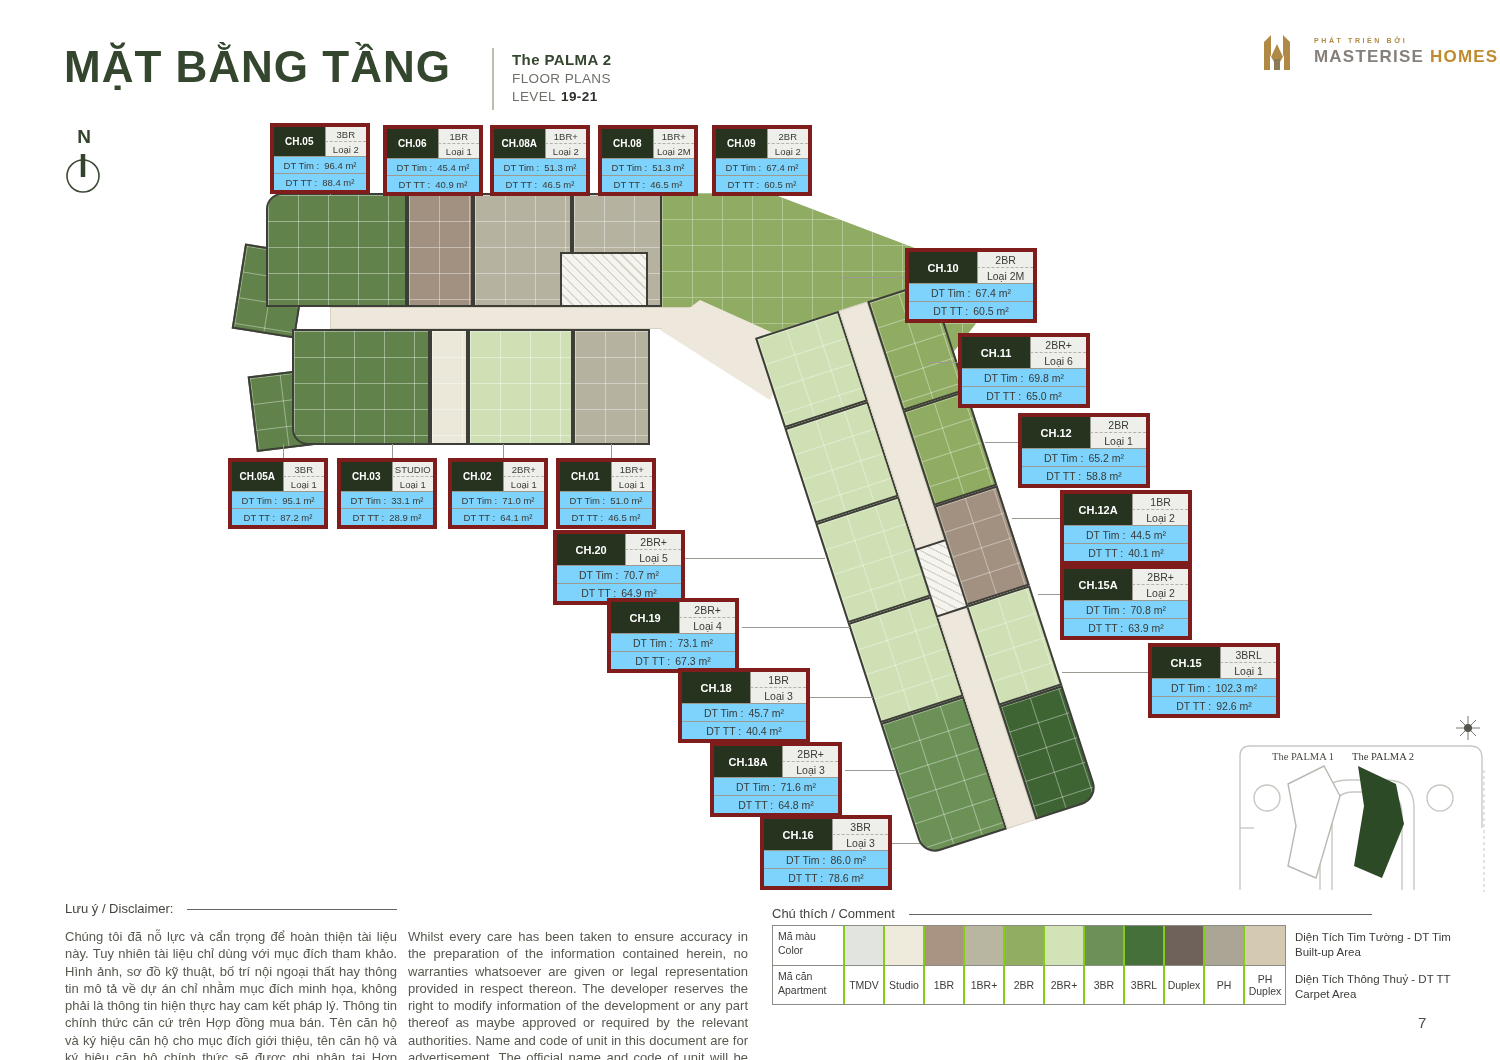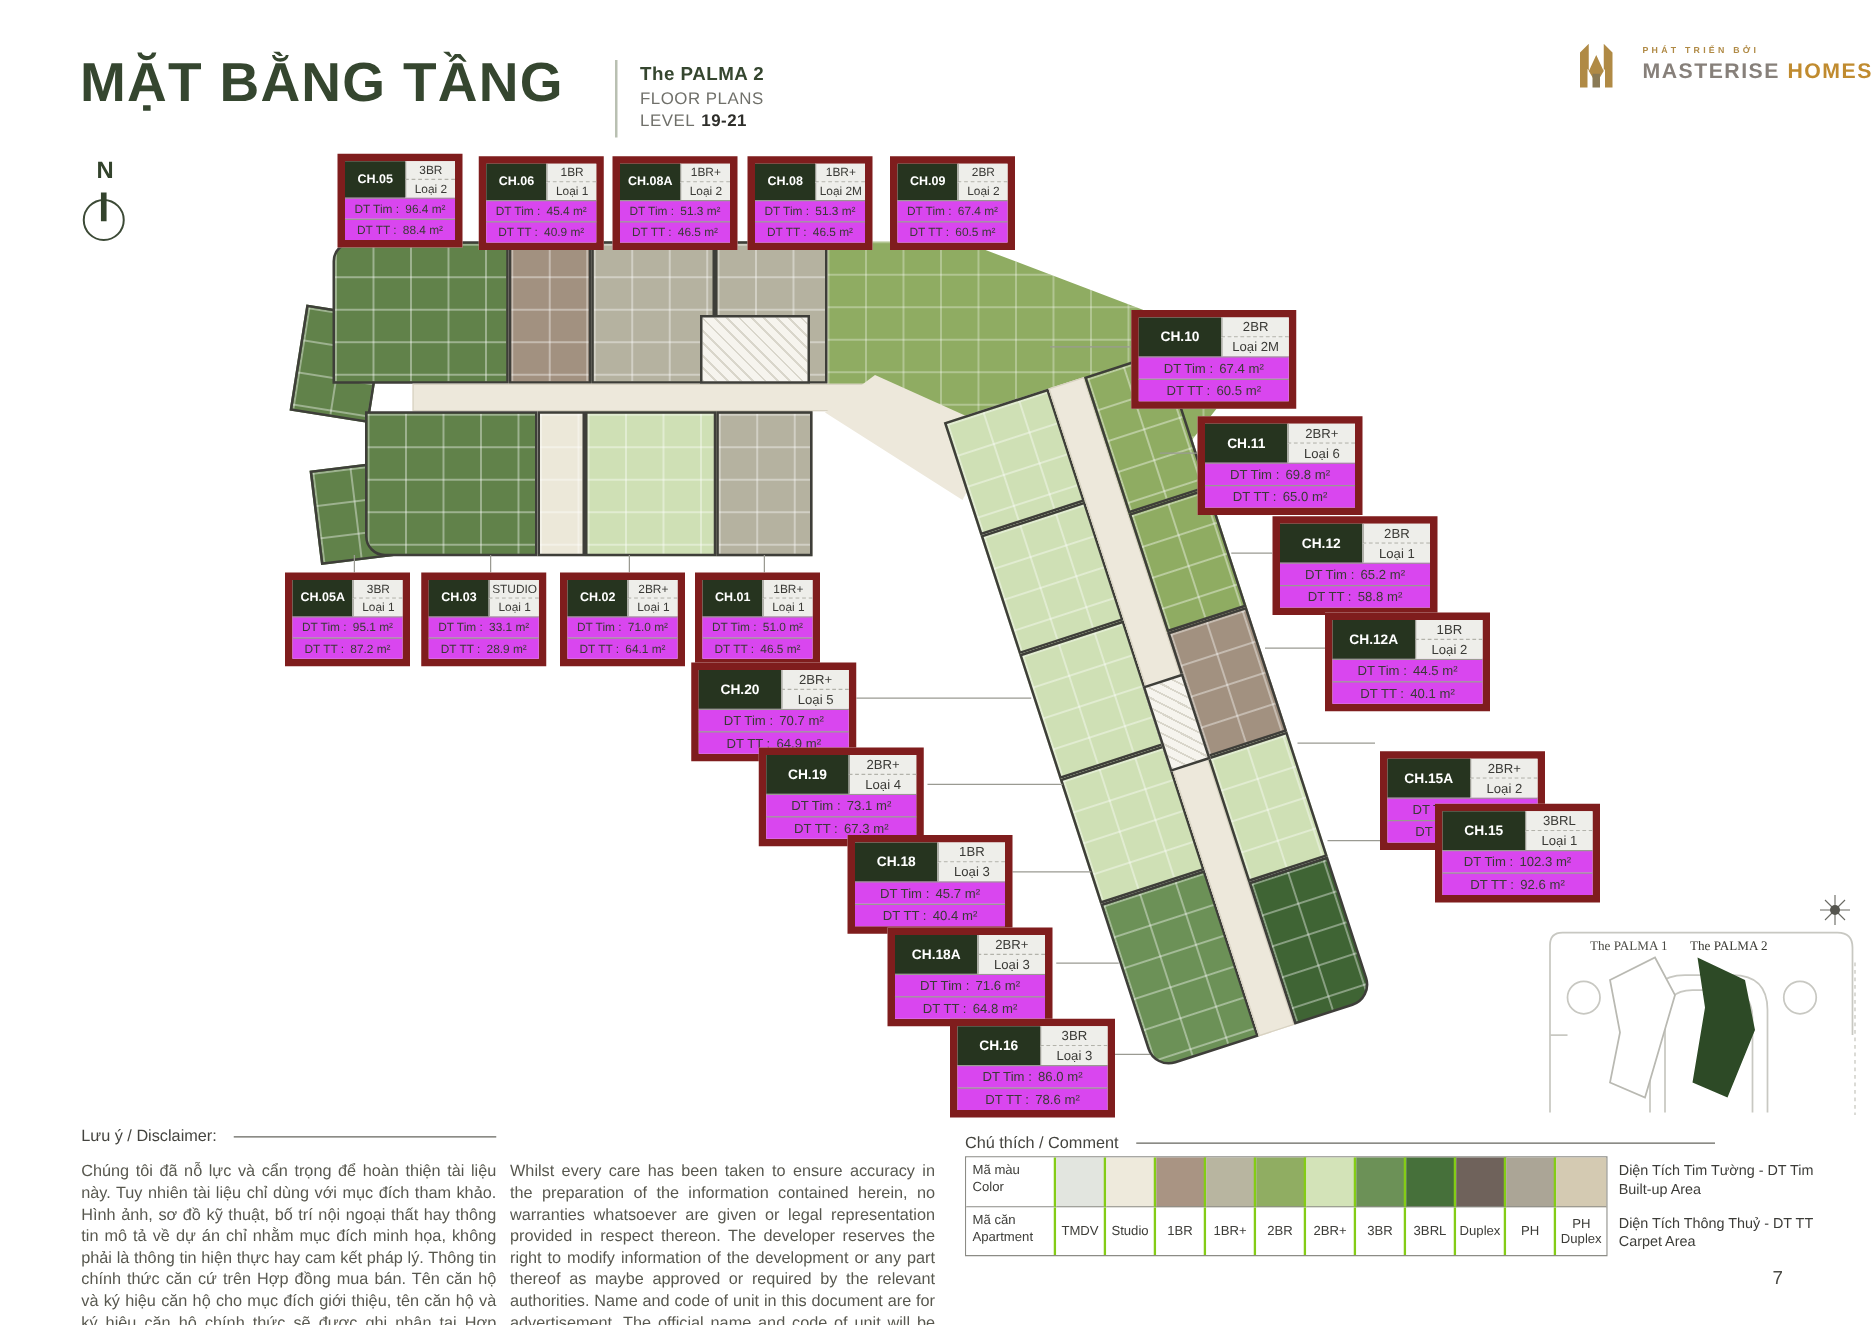--- a/index.html
+++ b/index.html
@@ -47,38 +47,38 @@
         background-size:30px 26px;
         clip-path:polygon(0 0,108px 0,258px 57px,323px 119px,238px 227px,128px 167px,0 114px);z-index:1;}
   .wing{position:absolute;left:755px;top:338px;width:185px;height:545px;
         transform:rotate(-18deg);transform-origin:0 0;z-index:2;}
   .wing .blk,.wing .cor,.wing .core{position:absolute;}
 
   
   .leader{position:absolute;background:#9a9a92;z-index:3;}
 
   
-  .ulabel{position:absolute;width:100px;background:#fff;border:6px solid #7f1d1d;
+  .ulabel{position:absolute;width:100px;background:#fff;border:4px solid #7f1d1d;
           box-sizing:border-box;font-size:9.5px;color:#3a3a36;z-index:6;}
   .ulabel.lg{width:132px;font-size:10.5px;}
   .utop{display:flex;}
   .ucode{width:55%;background:#26341f;color:#fff;font-weight:bold;display:flex;
          align-items:center;justify-content:center;font-size:10px;}
   .ulabel.lg .ucode{font-size:11px;}
   .utr{width:45%;}
   .utype,.uloai{background:#eeeeea;text-align:center;padding:2px 0 1px;border-left:1px solid #9a9a92;}
   .utype{border-bottom:1px dashed #b3b3ab;}
   .urow{border-top:1px solid #9a9a92;display:flex;justify-content:center;gap:5px;
-        padding:2.5px 0;background:#d946ef;white-space:nowrap;}
+        padding:2.5px 0;background:#7dd3fc;white-space:nowrap;}
 
   
   #u0{left:270px;top:123px;} #u1{left:383px;top:125px;} #u2{left:490px;top:125px;}
   #u3{left:598px;top:125px;} #u4{left:712px;top:125px;}
   #u5{left:905px;top:248px;} #u6{left:958px;top:333px;} #u7{left:1018px;top:413px;}
-  #u8{left:1060px;top:490px;} #u9{left:1104px;top:565px;margin-top:36px;} #u10{left:1148px;top:643px;}
+  #u8{left:1060px;top:490px;} #u9{left:1060px;top:565px;} #u10{left:1148px;top:643px;}
   #u11{left:228px;top:458px;} #u12{left:337px;top:458px;} #u13{left:448px;top:458px;} #u14{left:556px;top:458px;}
   #u15{left:553px;top:530px;} #u16{left:607px;top:598px;} #u17{left:650px;top:668px;margin-left:28px;}
   #u18{left:710px;top:742px;} #u19{left:760px;top:815px;}
 
   
   .sitemap{position:absolute;left:1232px;top:700px;z-index:1;}
 
   
   .sec-title{position:absolute;display:flex;align-items:center;font-size:13px;color:#44443f;z-index:2;text-align:right;}
   .sec-title .line{height:1.5px;background:#66665f;flex-grow:1;margin-left:14px;margin-top:2px;}

